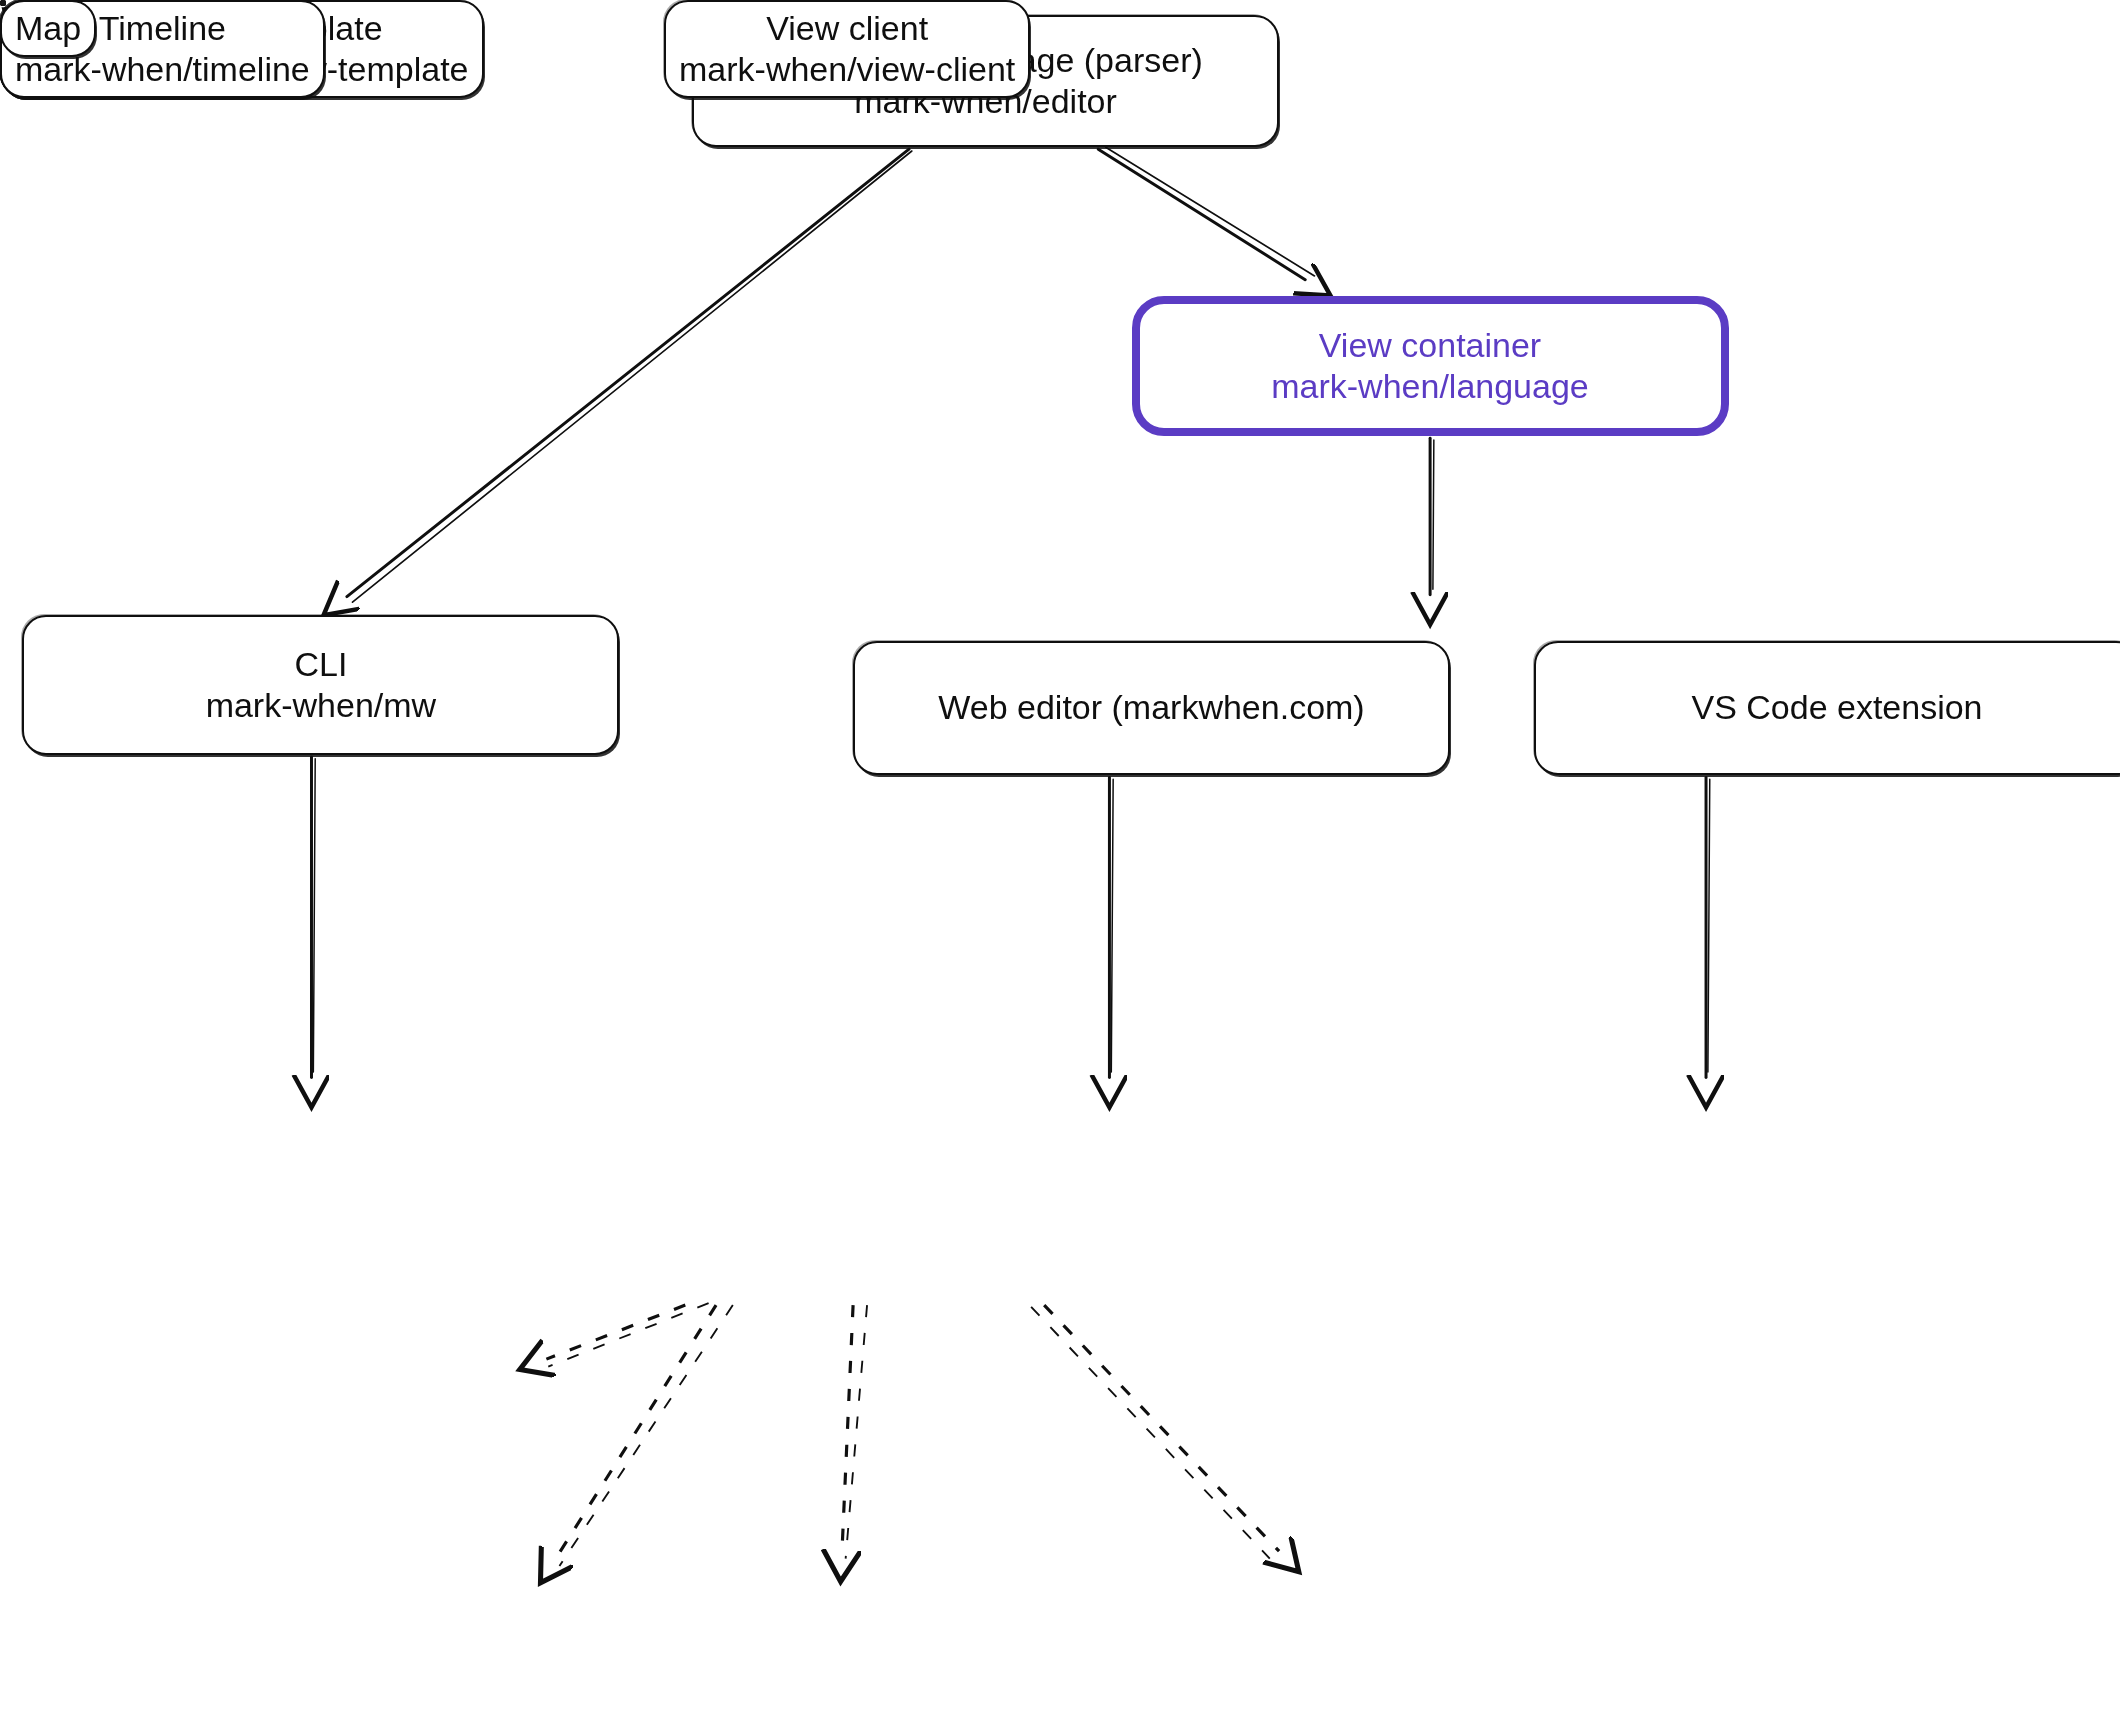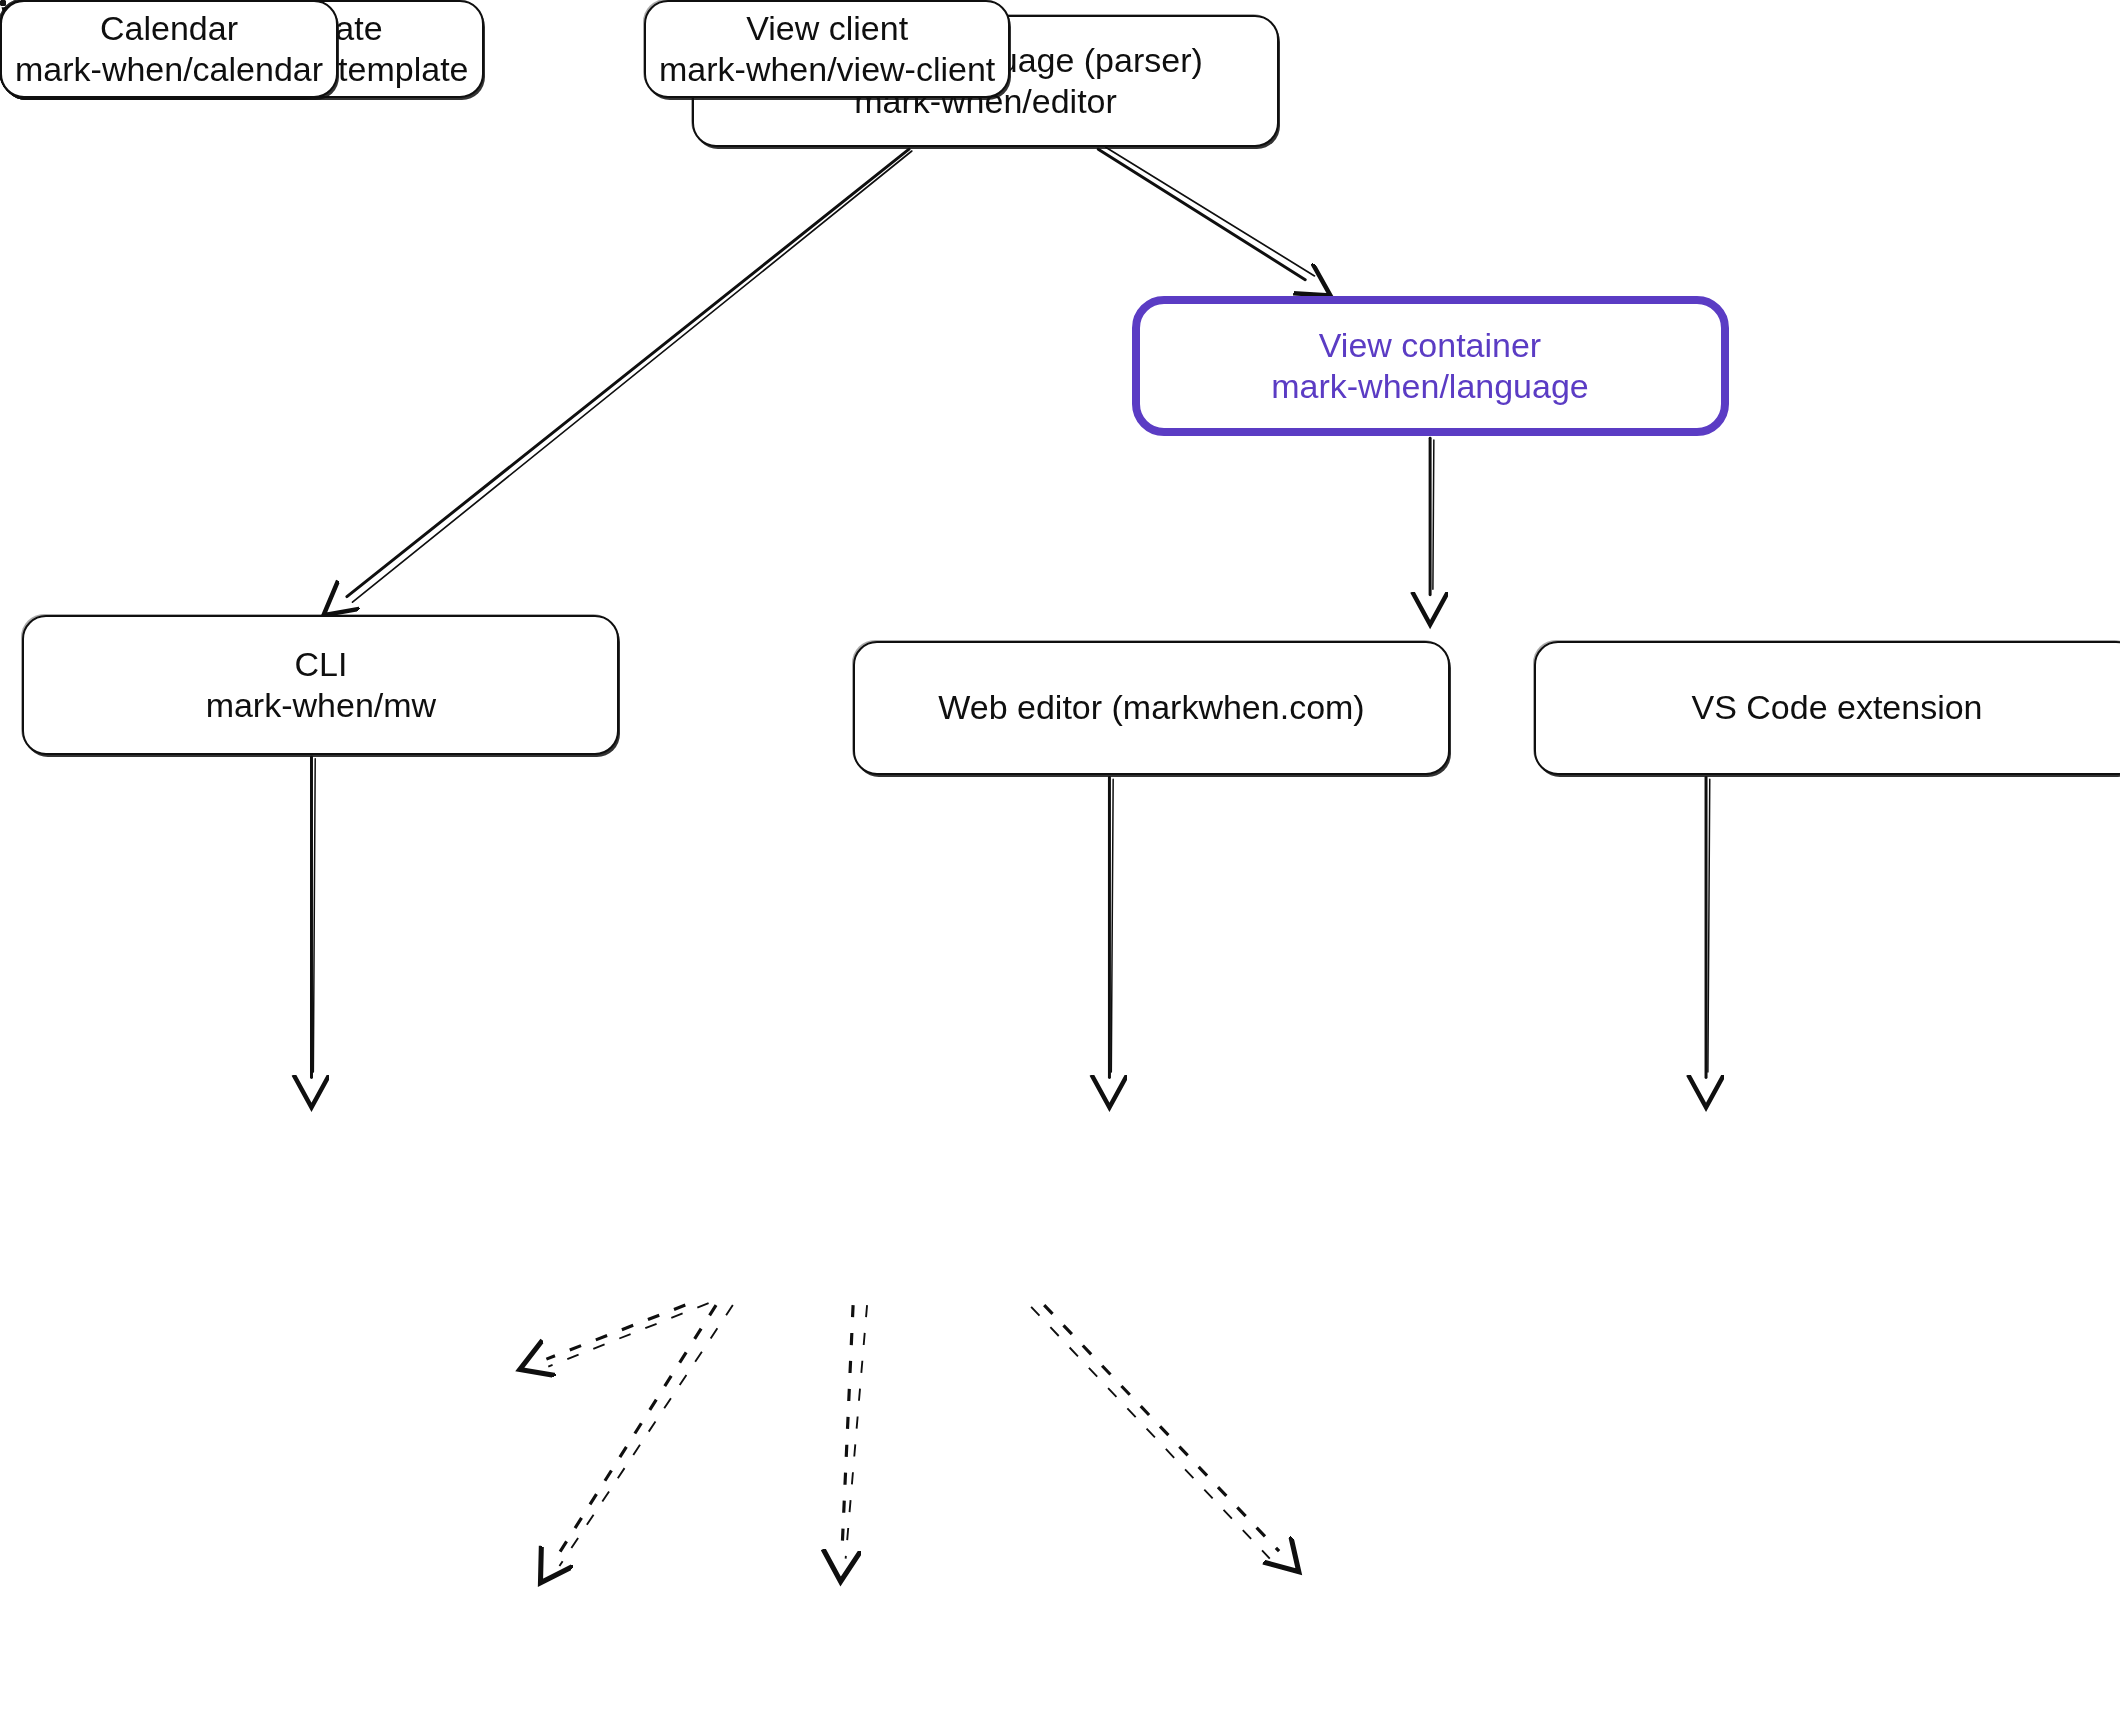--- a/index.html
+++ b/index.html
@@ -73,21 +73,21 @@
     transform: skewX(-6deg);
     white-space: nowrap;
   }
 
   
   #node-parser      { left: 692px;  top: 15px;   width: 587px;  height: 132px; }
   #node-view-ctr    { left: 1132px; top: 296px;  width: 597px;  height: 140px; }
   #node-cli         { left: 22.4px;   top: 615px;  width: 597px;  height: 140px; }
   #node-web-editor  { left: 809px;  top: 641px;  width: 597px;  height: 134px; margin-left: 44px; }
   #node-vscode      { left: 1534px; top: 641px;  width: 606px;  height: 134px; }
-  #node-view-client { left: 644px;  top": 0;     }
+  #node-view-client { left: 664px;  top": 0;     }
   #node-view-client { left: 664px;  top: 1145px; width: 425px;  height: 158px; }
   #node-vue-tpl     { left: 1447px; top: 1151px; width: 541px;  height: 145px; }
   #node-resume      { left: 110px;  top: 1337px; width: 425px;  height: 140px; }
   #node-timeline    { left: 114px;  top: 1546px; width: 434px;  height: 142px; }
   #node-map         { left: 626px;  top: 1553px; width: 429px;  height: 127px; }
   #node-calendar    { left: 1122px; top: 1546px; width: 436px;  height: 142px; }
 
   #group-editors       { left: 776px; top: 615px;  width: 1327px; height: 324px; }
   #group-editors-label { left: 809px; top: 544px; }
   #group-vis           { left: 28px;  top: 1096px; width: 2075px; height: 623px; }
@@ -191,19 +191,15 @@
 
   <div class="node" id="node-timeline">
     <span class="l1">Timeline</span>
     <span class="l2">mark-when/timeline</span>
   </div>
 
   <div class="node" id="node-map">
     <span class="l1">Map</span>
   </div>
 
-  <div class="node" id="node-calendar">
-    <span class="l1">Calendar</span>
-    <span class="l2">mark-when/calendar</span>
-  </div>
 
 </div>
 
 
 </body></html>

